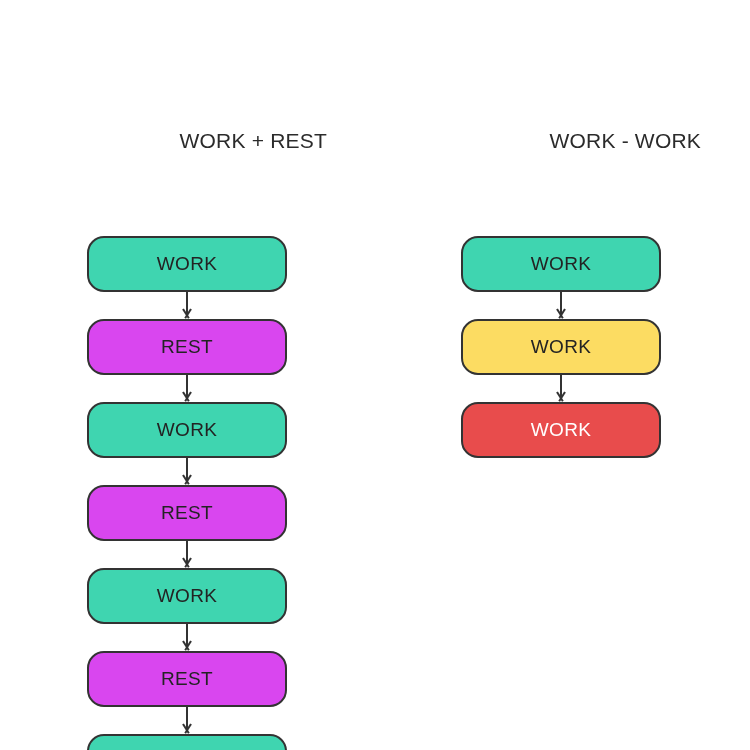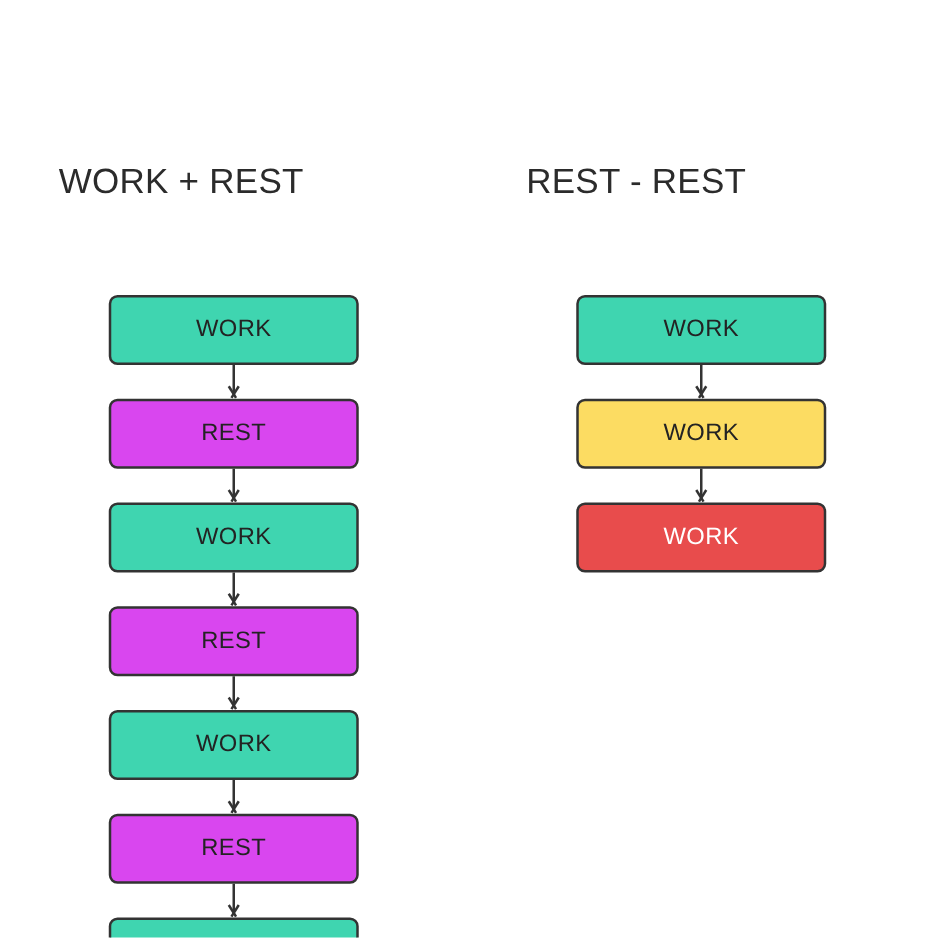--- a/index.html
+++ b/index.html
@@ -27,42 +27,42 @@
     width: 200px;
   }
   #col-left  { left: 87px; }
   #col-right { left: 461px; }
 
   .col-title {
     position: absolute;
     top: 129px;
     left: -40px;
     width: 280px;
-    text-align: left;
-    font-size: 28px;
+    text-align: right;
+    font-size: 21px;
     font-weight: 400;
     color: #2b2b2b;
     letter-spacing: 0.2px;
     white-space: nowrap;
   }
 
   .chain {
     position: absolute;
     top: 236px;
     left: 0;
     width: 200px;
   }
 
   .node {
     position: relative;
     width: 200px;
     height: 56px;
     box-sizing: border-box;
     border: 2px solid #333333;
-    border-radius: 7px;
+    border-radius: 17px;
     display: flex;
     align-items: center;
     justify-content: center;
     font-size: 19px;
     font-weight: 400;
     letter-spacing: 0.3px;
     color: #232323;
   }
   .node.green  { background: #3FD5B0; }
   .node.gray   { background: #d946ef; }
@@ -157,21 +157,21 @@
         </div>
         <div class="connector">
           <div class="shaft"></div>
           <div class="head"></div>
         </div>
         <div class="node green"></div>
       </div>
   </div>
 
   <div class="column" id="col-right">
-    <div class="col-title">REST - REST</div>
+    <div class="col-title">WORK - WORK</div>
     <div class="chain">
         <div class="node green">
           <span>WORK</span>
         </div>
         <div class="connector">
           <div class="shaft"></div>
           <div class="head"></div>
         </div>
         <div class="node yellow">
           <span>WORK</span>

